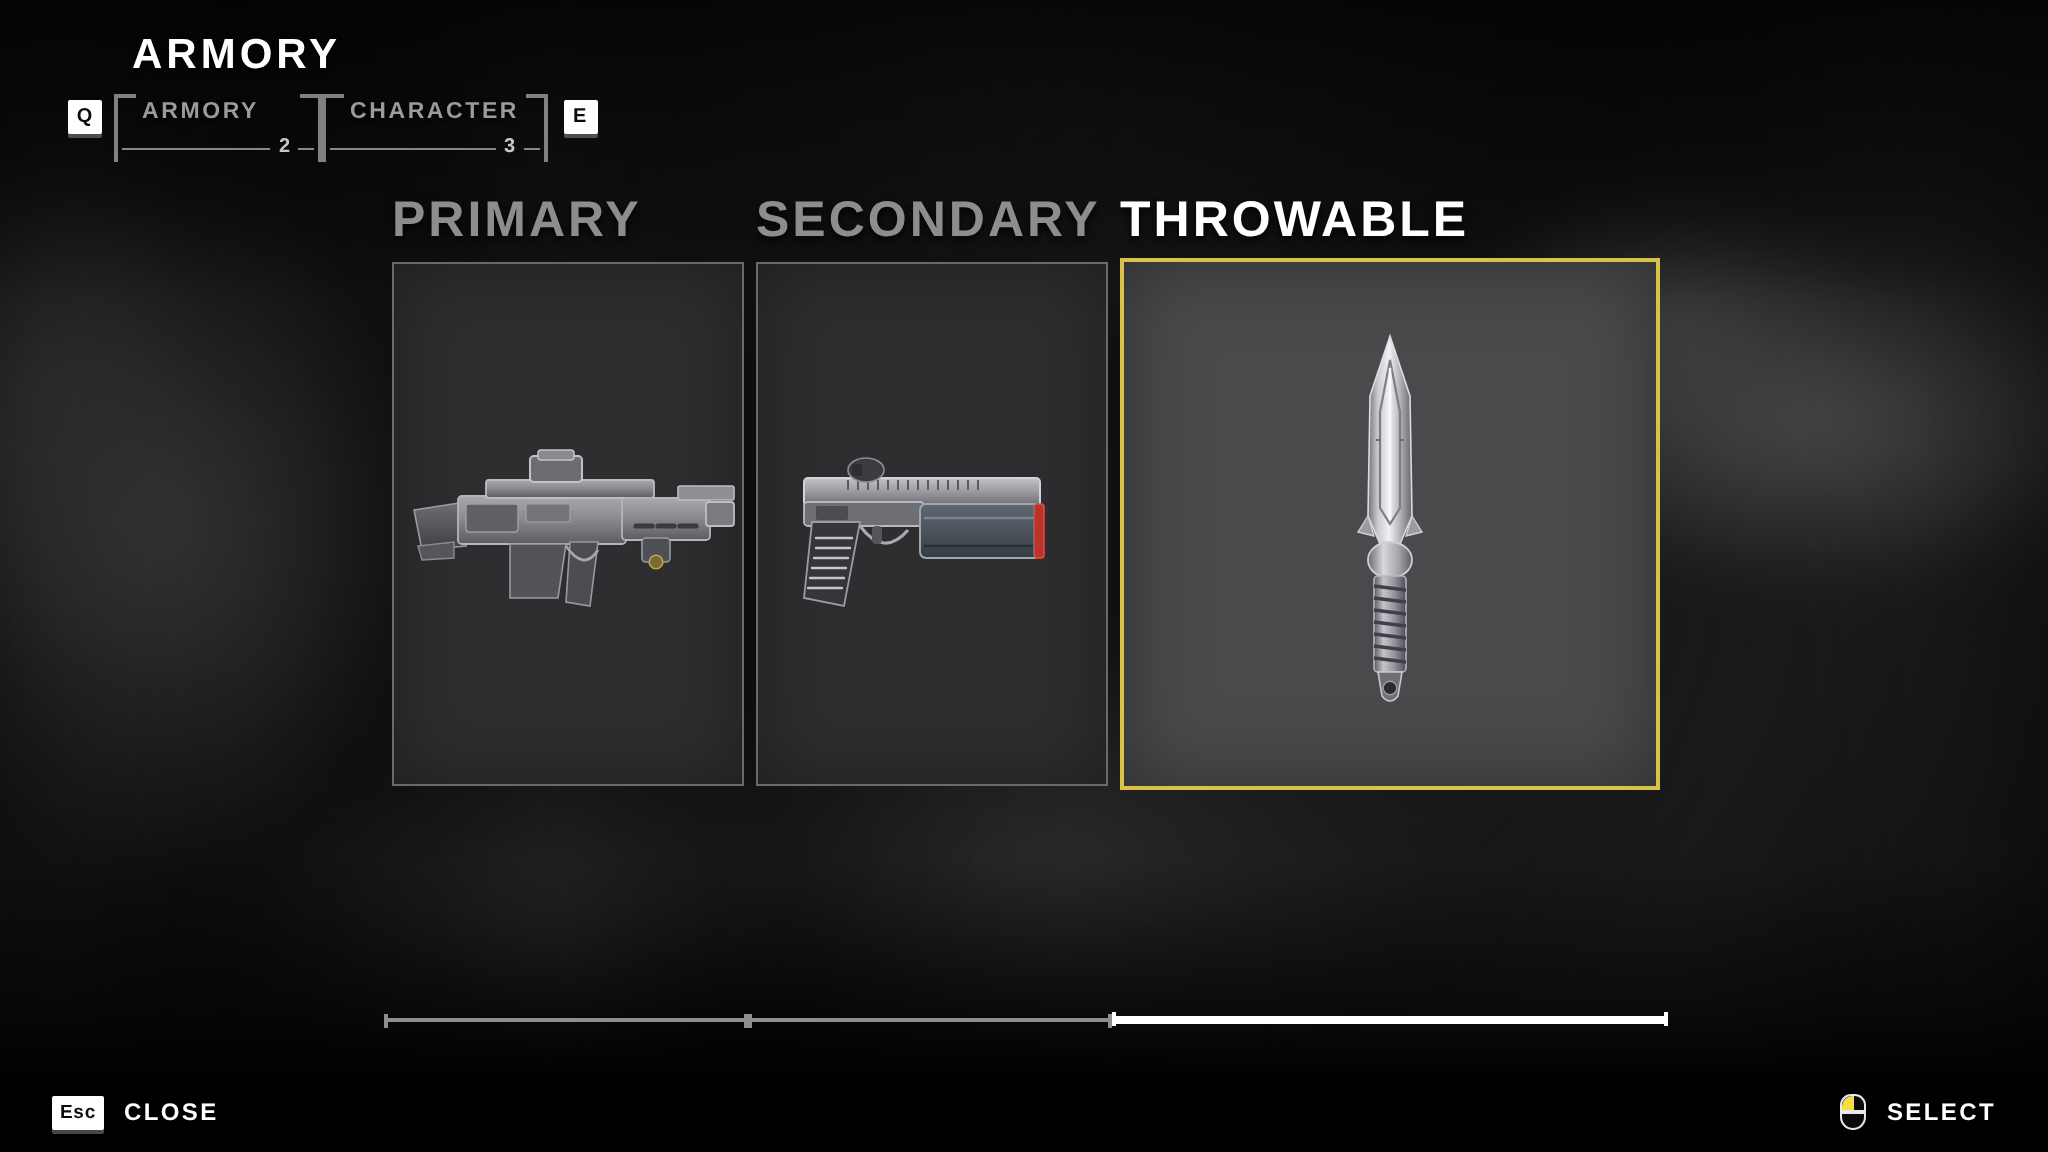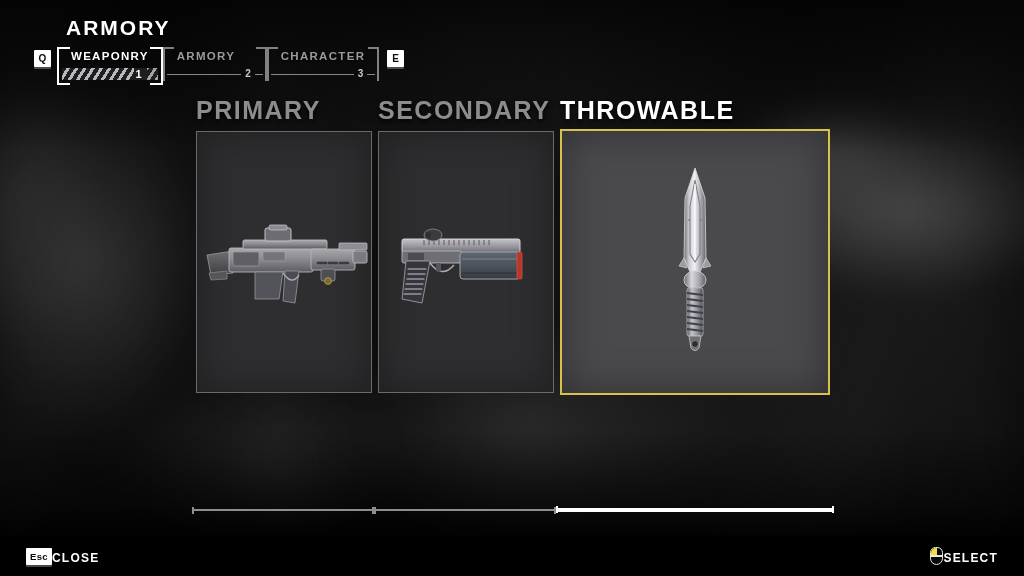--- a/index.html
+++ b/index.html
@@ -262,21 +262,22 @@
     left: 0; bottom: 0;
     width: 1024px; height: 40px;
     background: #000000;
     display: flex;
     align-items: center;
     justify-content: space-between;
     padding: 0 26px;
   }
   .hint {
     display: flex;
-    align-items: flex-end;
+    align-items: center;
+    gap: 10px;
   }
   .hint-label {
     font-size: 12px;
     font-weight: bold;
     letter-spacing: 1.2px;
     color: #ffffff;
   }
 
   .mouse-icon {
     width: 13px; height: 18px;
@@ -309,28 +310,20 @@
   <div id="vignette"></div>
 
   <div id="header">
 
     <div id="page-title">ARMORY</div>
 
     <div id="tabbar">
 
       <div class="keycap" id="q-key">Q</div>
 
-      <div class="tab active">
-        <div class="tab-label">WEAPONRY</div>
-        <div class="tab-meter">
-          <div class="hatch"></div>
-          <div class="hatch tail"></div>
-          <div class="meter-value">1</div>
-        </div>
-      </div>
 
       <div class="tab">
         <div class="tab-label">ARMORY</div>
         <div class="tab-underline">
           <div class="rule"></div>
           <div class="tab-index">2</div>
           <div class="rule short"></div>
         </div>
       </div>
 

